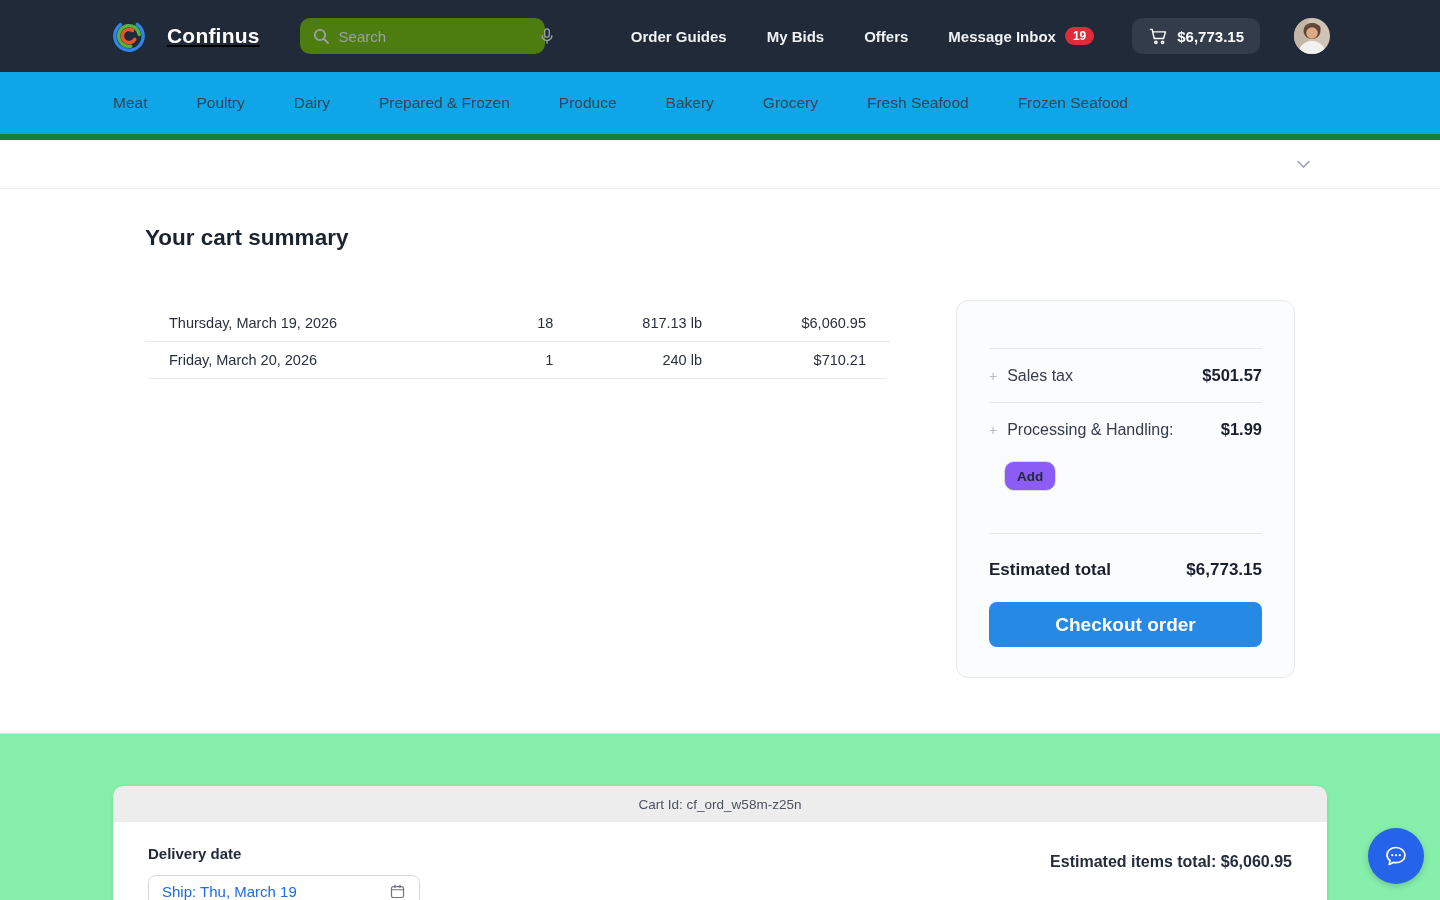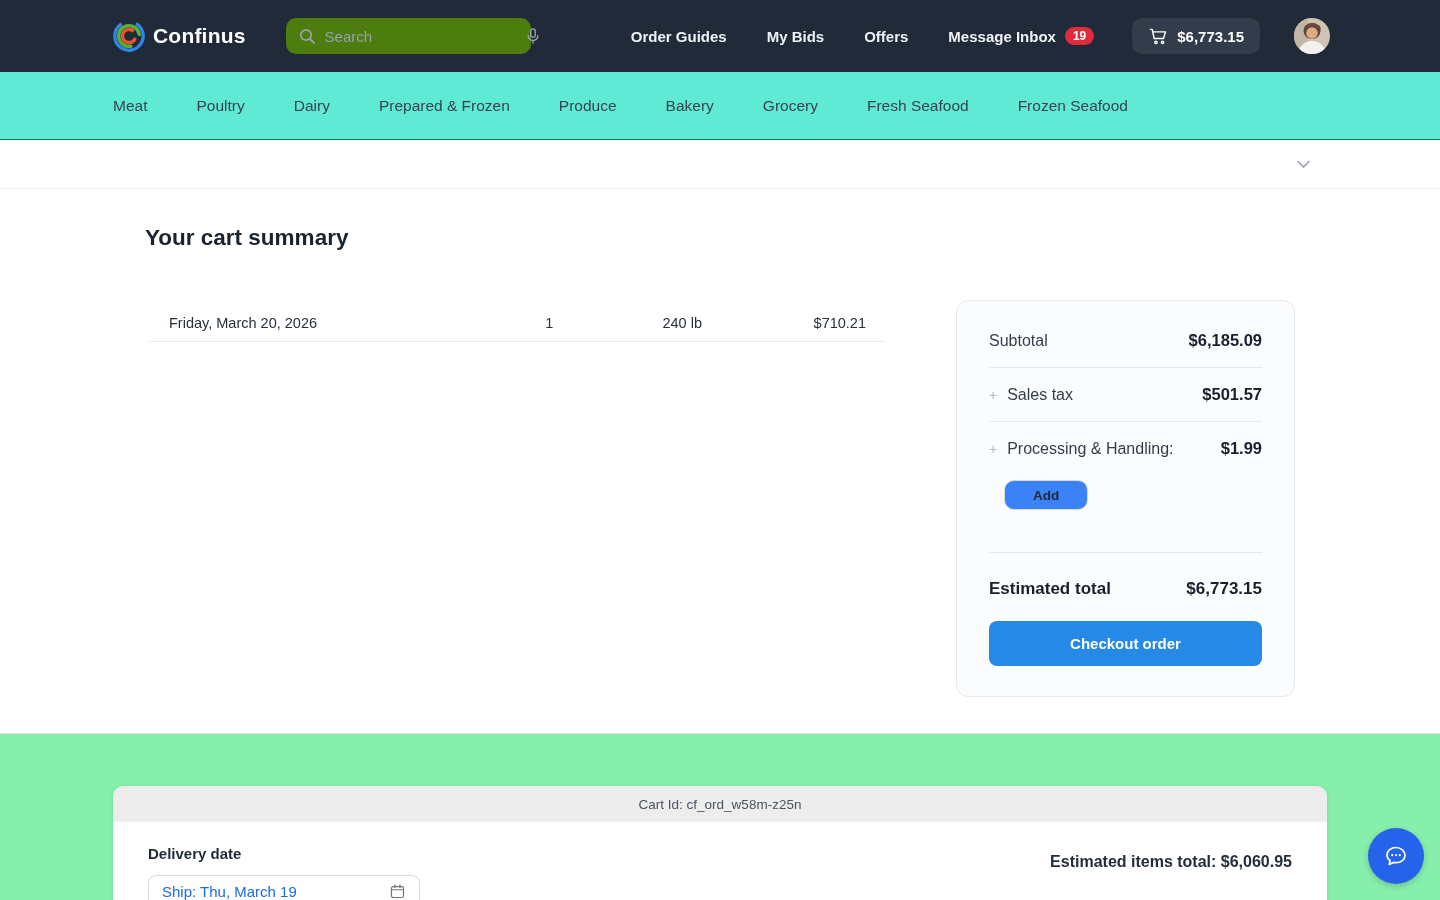--- a/index.html
+++ b/index.html
@@ -1,38 +1,38 @@
 <!DOCTYPE html>
 <html><head>
 <meta charset="utf-8">
 <style>
   * { margin:0; padding:0; box-sizing:border-box; }
   html,body { width:1440px; height:900px; overflow:hidden; background:#f5f6f8;
     font-family:"Liberation Sans", sans-serif; }
 
   
   .topbar { height:72px; background:#212a38; display:flex; align-items:center; }
-  .brand { display:flex; align-items:center; margin-left:112px; gap:7px; cursor:pointer; }
+  .brand { display:flex; align-items:center; margin-left:112px; gap:21px; cursor:pointer;text-decoration:underline; }
   .brand-name { color:#ffffff; font-size:21px; font-weight:700; letter-spacing:.2px; }
   .searchbox { margin-left:40px; width:245px; height:36px; background:#4d7c0f; border-radius:10px;
     display:flex; align-items:center; padding:0 12px; }
   .searchbox input { flex:1; background:transparent; border:none; outline:none; color:#e8ebef;
     font-size:15px; margin-left:9px; font-family:"Liberation Sans", sans-serif; }
   .searchbox input::placeholder { color:#98a1ac; }
   .topnav { margin-left:auto; display:flex; align-items:center; gap:40px; }
   .topnav-item { color:#f0f2f5; font-size:15px; font-weight:600; cursor:pointer; display:flex; align-items:center; }
   .badge { margin-left:9px; background:#e02b3a; color:#fff; font-size:12px; font-weight:700;
     border-radius:10px; padding:3px 8px; line-height:1; }
   .cartbtn { margin-left:38px; height:36px; background:#323c4a; border-radius:10px; display:flex;
     align-items:center; gap:9px; padding:0 16px; color:#ffffff; font-size:15px; font-weight:600; cursor:pointer; border:none; }
   .avatar { margin-left:34px; margin-right:110px; width:36px; height:36px; border-radius:50%;
     overflow:hidden; cursor:pointer; flex:0 0 auto; }
 
   
-  .catbar { height:68px; background:#5eead4; border-bottom:1px solid #15803d; display:flex;
+  .catbar { height:68px; background:#0ea5e9; border-bottom:6px solid #15803d; display:flex;
     align-items:center; gap:49px; padding-left:113px; }
   .cat { font-size:15.5px; color:#39434f; cursor:pointer; white-space:nowrap; }
 
   
   .cutoff { height:49px; background:#ffffff; border-bottom:1px solid #eceef0; display:flex;
     align-items:center; justify-content:flex-end; padding-right:130px; gap:9px; }
   .cutoff-text { color:#5c6574; font-size:16px; }
   .cutoff-chev { cursor:pointer; display:flex; align-items:center; }
 
   
@@ -54,28 +54,28 @@
     border-radius:12px; padding:30px 32px 30px; margin-top:-5px; }
   .op-row { display:flex; align-items:center; justify-content:space-between; }
   .op-label { font-size:16px; color:#333d4c; display:flex; align-items:center; }
   .plus { color:#b4bac3; font-size:14px; margin-right:10px; }
   .op-value { font-size:16.5px; font-weight:700; color:#18202e; }
   .op-div { border:none; border-top:1px solid #e5e7ea; margin:17px 0; }
   .promo-row { display:flex; align-items:center; margin-top:22px; }
   .promo-input { flex:1; height:30px; border:1px solid #d7dade; border-radius:8px; padding:0 12px;
     font-size:14.5px; color:#333d4c; outline:none; background:#fff; font-family:"Liberation Sans", sans-serif; }
   .promo-input::placeholder { color:#9aa2ac; }
-  .add-btn { margin-left:15px; height:30px; padding:0 28px; background:#3b82f6; border:1px solid #d7dade;
+  .add-btn { margin-left:15px; height:30px; padding:0 12px; background:#8b5cf6; border:1px solid #d7dade;
     border-radius:10px; font-size:13.5px; font-weight:700; color:#1f2937; cursor:pointer;
     font-family:"Liberation Sans", sans-serif; }
   .op-div-big { border:none; border-top:1px solid #e5e7ea; margin:42px 0 0; }
   .total-row { margin-top:26px; }
   .total-row .op-label, .total-row .op-value { font-size:17px; font-weight:700; color:#18202e; }
   .checkout-btn { margin-top:22px; width:100%; height:45px; background:#2789e6; border:none;
-    border-radius:8px; color:#ffffff; font-size:15px; font-weight:600; cursor:pointer;
+    border-radius:8px; color:#ffffff; font-size:19px; font-weight:600; cursor:pointer;
     font-family:"Liberation Sans", sans-serif; }
 
   
   .bottom-section { background:#86efac; border-top:1px solid #dee0e3; height:167px; position:relative; }
   .order-card { width:1214px; margin:52px auto 0; border-radius:10px 10px 0 0;
     box-shadow:0 1px 4px rgba(23,30,40,.10); }
   .oc-head { height:36px; background:#ededee; border-radius:10px 10px 0 0; display:flex;
     align-items:center; justify-content:center; color:#4a5360; font-size:13.5px; }
   .oc-body { background:#ffffff; padding:23px 35px 60px; display:flex; justify-content:space-between; }
   .dd-label { font-size:15px; color:#1f2937;font-weight:bold; }
@@ -175,32 +175,34 @@
 </div>
 
 <section class="main-white">
   <div class="container">
     <h1 class="page-title">Your cart summary</h1>
 
     <div class="content-row">
 
       <div class="summary-table">
         <div class="t-row">
+          <span>Thursday, March 19, 2026</span>
+          <span>18</span>
+          <span>817.13 lb</span>
+          <span>$6,060.95</span>
+        </div>
+        <div class="t-row">
           <span>Friday, March 20, 2026</span>
           <span>1</span>
           <span>240 lb</span>
           <span>$710.21</span>
         </div>
       </div>
 
       <aside class="order-panel">
-        <div class="op-row">
-          <span class="op-label">Subtotal</span>
-          <span class="op-value">$6,185.09</span>
-        </div>
         <hr class="op-div">
         <div class="op-row">
           <span class="op-label">
             <span class="plus">+</span>
             <span>Sales tax</span>
           </span>
           <span class="op-value">$501.57</span>
         </div>
         <hr class="op-div">
         <div class="op-row">

